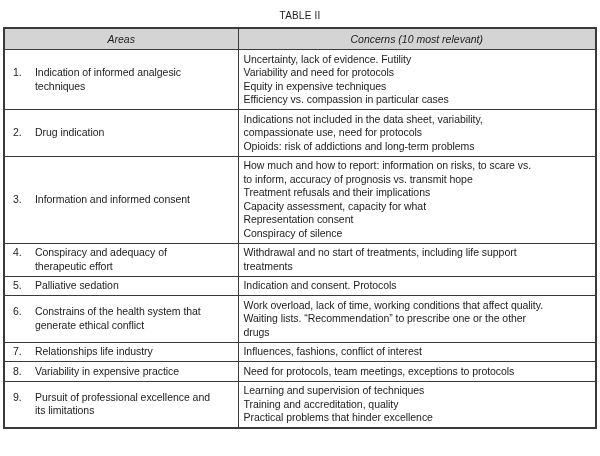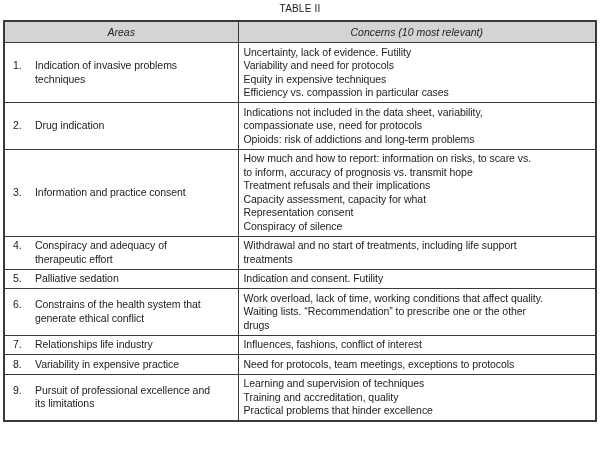--- a/index.html
+++ b/index.html
@@ -11,21 +11,21 @@
   html,body{margin:0;padding:0;}
   body{
     width:600px;height:456px;
     background:var(--page-bg);
     font-family:"Liberation Sans", sans-serif;
     color:var(--text);
     overflow:hidden;
   }
   .title-block{
     text-align:center;
-    padding-top:3px;
+    padding-top:10px;
     line-height:12px;
   }
   .title-line{
     font-size:10px;
     letter-spacing:.2px;
     color:var(--text);
   }
   table.ethics{
     width:592px;
     margin:5px auto 0 auto;
@@ -84,21 +84,21 @@
     <tr>
       <th class="head">Areas</th>
       <th class="head">Concerns (10 most relevant)</th>
     </tr>
   </thead>
   <tbody>
     <tr>
       <td class="cell area-cell">
         <div class="area-flex">
           <span class="num">1.</span>
-          <span class="area-text">Indication of invasive problems
+          <span class="area-text">Indication of informed analgesic
 techniques</span>
         </div>
       </td>
       <td class="cell">
         <div class="concerns-text">Uncertainty, lack of evidence. Futility
 Variability and need for protocols
 Equity in expensive techniques
 Efficiency vs. compassion in particular cases</div>
       </td>
     </tr>
@@ -112,21 +112,21 @@
       <td class="cell">
         <div class="concerns-text">Indications not included in the data sheet, variability,
 compassionate use, need for protocols
 Opioids: risk of addictions and long-term problems</div>
       </td>
     </tr>
     <tr>
       <td class="cell area-cell">
         <div class="area-flex">
           <span class="num">3.</span>
-          <span class="area-text">Information and practice consent</span>
+          <span class="area-text">Information and informed consent</span>
         </div>
       </td>
       <td class="cell">
         <div class="concerns-text">How much and how to report: information on risks, to scare vs.
 to inform, accuracy of prognosis vs. transmit hope
 Treatment refusals and their implications
 Capacity assessment, capacity for what
 Representation consent
 Conspiracy of silence</div>
       </td>
@@ -145,21 +145,21 @@
       </td>
     </tr>
     <tr>
       <td class="cell area-cell">
         <div class="area-flex">
           <span class="num">5.</span>
           <span class="area-text">Palliative sedation</span>
         </div>
       </td>
       <td class="cell">
-        <div class="concerns-text">Indication and consent. Futility</div>
+        <div class="concerns-text">Indication and consent. Protocols</div>
       </td>
     </tr>
     <tr>
       <td class="cell area-cell">
         <div class="area-flex">
           <span class="num">6.</span>
           <span class="area-text">Constrains of the health system that
 generate ethical conflict</span>
         </div>
       </td>

